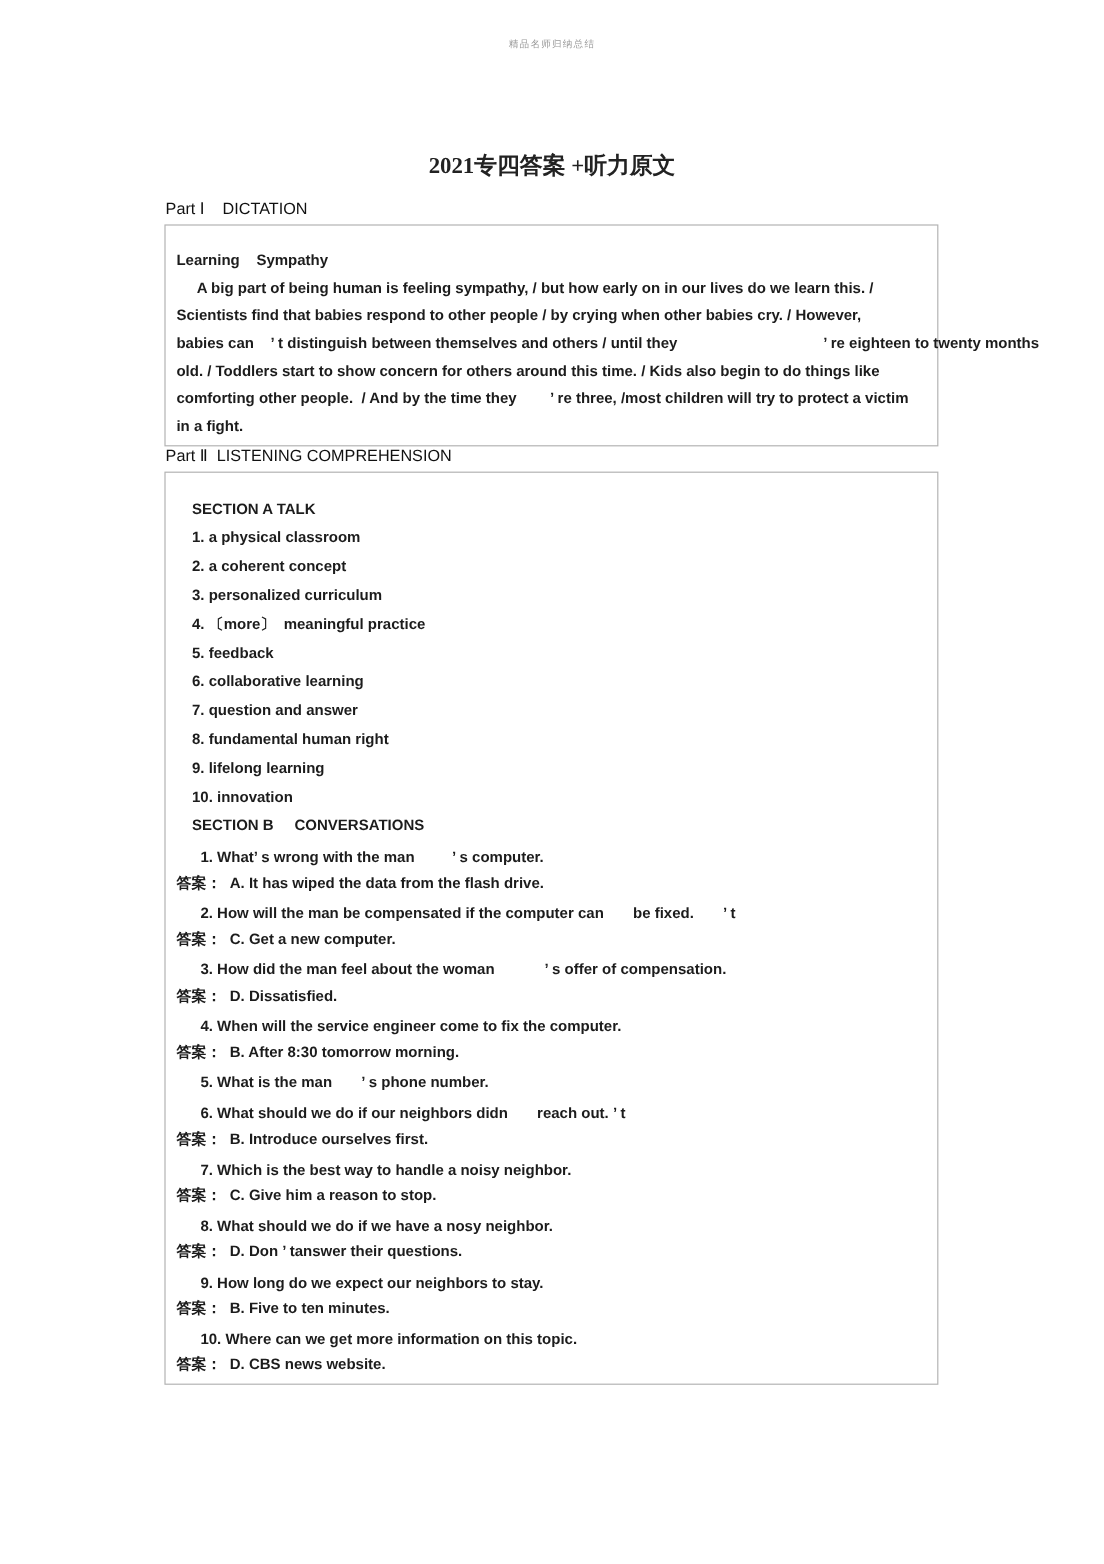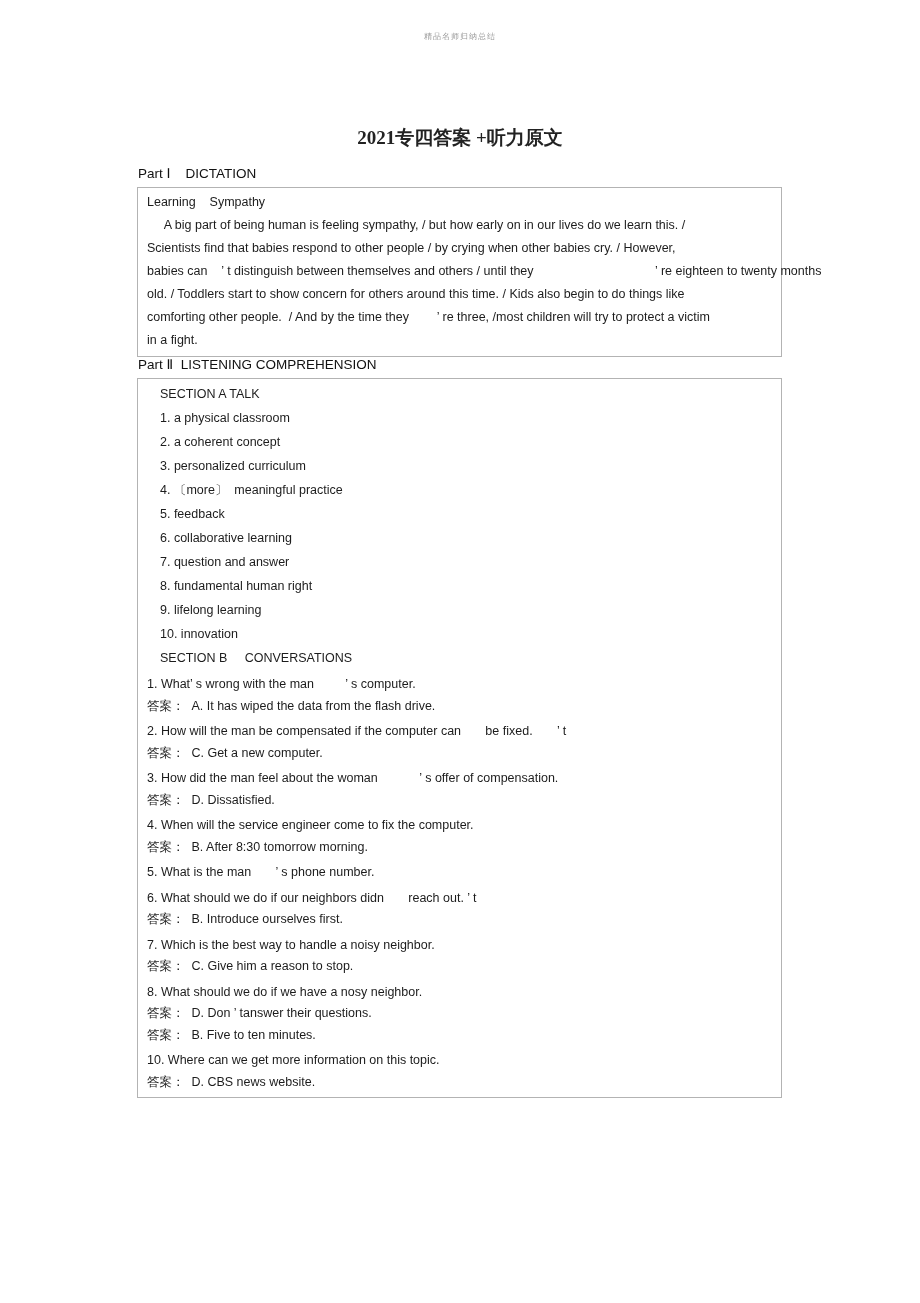--- a/index.html
+++ b/index.html
@@ -48,37 +48,39 @@
     line-height: 16px;
     color: #111111;
     margin: 0 0 5px 1px;
     white-space: pre;
   }
   .part-heading.second { }
   .box {
     box-sizing: border-box;
     width: 645px;
     border: 1px solid #b3b3b3;
-    padding: 3px 9px 4px 9px;
+    padding: 18px 9px 4px 9px;
     font-size: 12.5px;
     overflow: visible;
+    font-weight: bold;
   }
   .dict-line {
     white-space: pre;
     line-height: 23px;
   }
   .sec-line {
     white-space: pre;
     line-height: 24px;
     margin-left: 13px;
   }
   .q-line {
     white-space: pre;
     line-height: 21.5px;
     margin-top: 4px;
+    margin-left: 20px;
   }
   .a-line {
     white-space: pre;
     line-height: 21.5px;
   }
 </style>
 </head>
 <body>
 
 <div class="page">
@@ -135,20 +137,21 @@
 
       <div class="q-line">6. What should we do if our neighbors didn       reach out. ’ t</div>
       <div class="a-line">答案：  B. Introduce ourselves first.</div>
 
       <div class="q-line">7. Which is the best way to handle a noisy neighbor.</div>
       <div class="a-line">答案：  C. Give him a reason to stop.</div>
 
       <div class="q-line">8. What should we do if we have a nosy neighbor.</div>
       <div class="a-line">答案：  D. Don ’ tanswer their questions.</div>
 
+      <div class="q-line">9. How long do we expect our neighbors to stay.</div>
       <div class="a-line">答案：  B. Five to ten minutes.</div>
 
       <div class="q-line">10. Where can we get more information on this topic.</div>
       <div class="a-line">答案：  D. CBS news website.</div>
     </div>
 
   </div>
 
   <div class="footer-note">可编辑资料 - - - - 欢迎下载</div>
 

